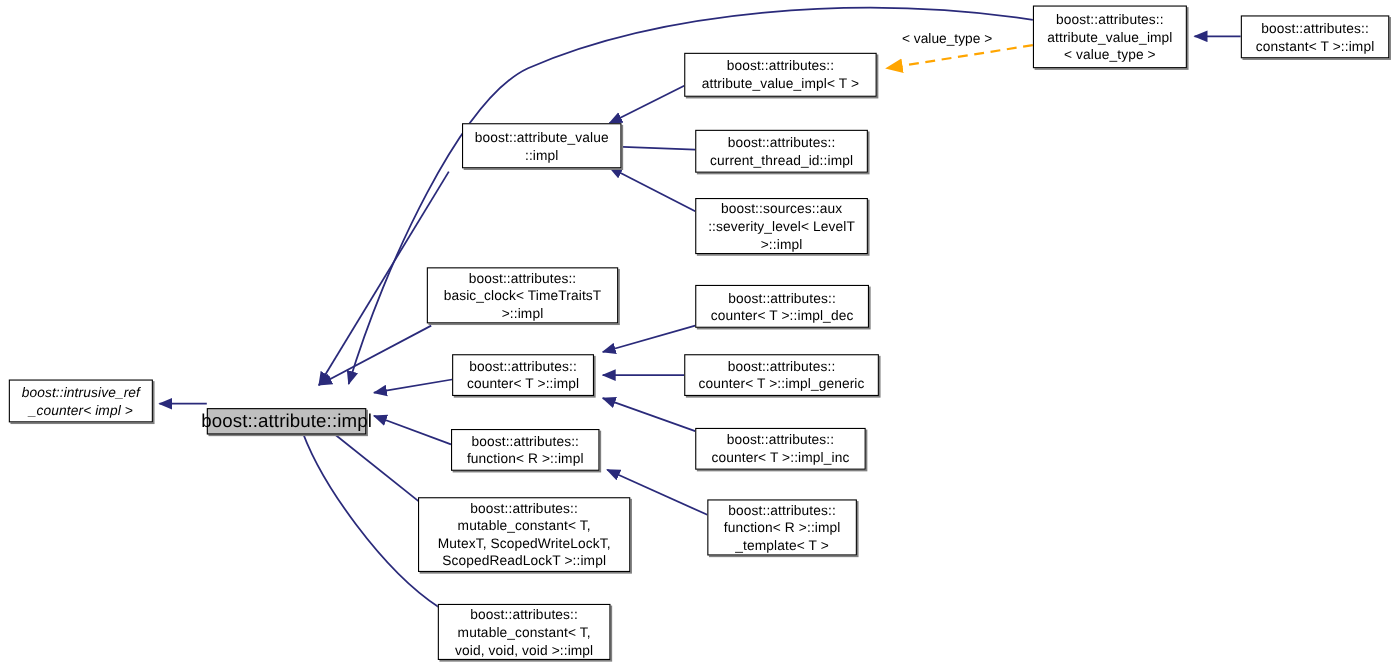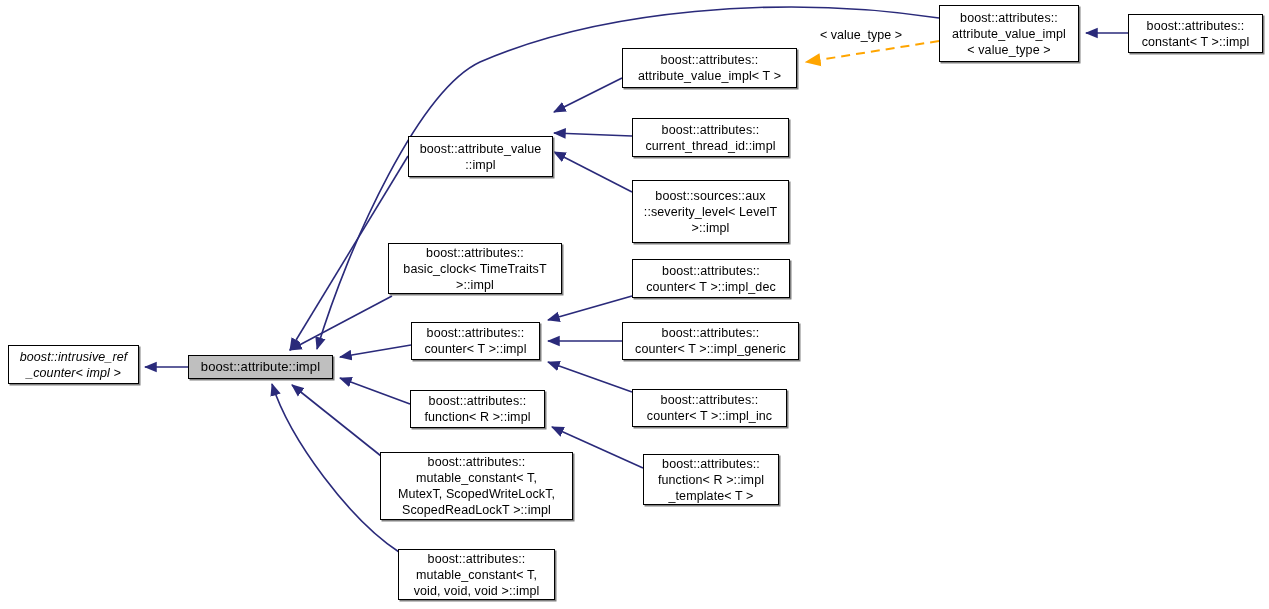--- a/index.html
+++ b/index.html
@@ -24,21 +24,22 @@
     display:flex;
     align-items:center;
     justify-content:center;
     white-space:pre-line;
     letter-spacing:0.1px;
     box-shadow:1.5px 1.5px 0 0 #808080;
     z-index:3;
   }
   .node.hl{
     background:#bfbfbf;
-    font-size:13px;
+    font-size:17px;
+    margin-top:16px;
   }
   .edge-label{
     position:absolute;
     font-size:12.5px;
     color:#000000;
     background:#ffffff;
     padding:0 1px;
     white-space:nowrap;
     z-index:4;
   }
@@ -97,37 +98,37 @@
 
       <path d="M 939 41 L 806 62" stroke="#ffa500" stroke-width="2" stroke-dasharray="9,6" fill="none" marker-end="url(#arrowOrange)"></path>
     </g>
   </svg>
 
   <div class="node" style="left:8px;top:345px;width:131px;height:39px;font-style:italic;">boost::intrusive_ref
 _counter&lt; impl &gt;</div>
 
   <div class="node hl" style="left:188px;top:355px;width:145px;height:24px;">boost::attribute::impl</div>
 
-  <div class="node" style="left:408px;top:112px;width:145px;height:41px;margin-top:24px;">boost::attribute_value
+  <div class="node" style="left:420px;top:112px;width:145px;height:41px;">boost::attribute_value
 ::impl</div>
 
   <div class="node" style="left:622px;top:48px;width:175px;height:40px;">boost::attributes::
 attribute_value_impl&lt; T &gt;</div>
 
   <div class="node" style="left:939px;top:5px;width:140px;height:57px;">boost::attributes::
 attribute_value_impl
 &lt; value_type &gt;</div>
 
   <div class="node" style="left:1128px;top:14px;width:135px;height:39px;">boost::attributes::
 constant&lt; T &gt;::impl</div>
 
   <div class="node" style="left:632px;top:118px;width:157px;height:39px;">boost::attributes::
 current_thread_id::impl</div>
 
-  <div class="node" style="left:632px;top:180px;width:157px;height:63px;">boost::sources::aux
+  <div class="node" style="left:632px;top:180px;width:157px;height:51px;">boost::sources::aux
 ::severity_level&lt; LevelT
 &gt;::impl</div>
 
   <div class="node" style="left:388px;top:243px;width:174px;height:51px;">boost::attributes::
 basic_clock&lt; TimeTraitsT
 &gt;::impl</div>
 
   <div class="node" style="left:632px;top:259px;width:158px;height:39px;">boost::attributes::
 counter&lt; T &gt;::impl_dec</div>
 

